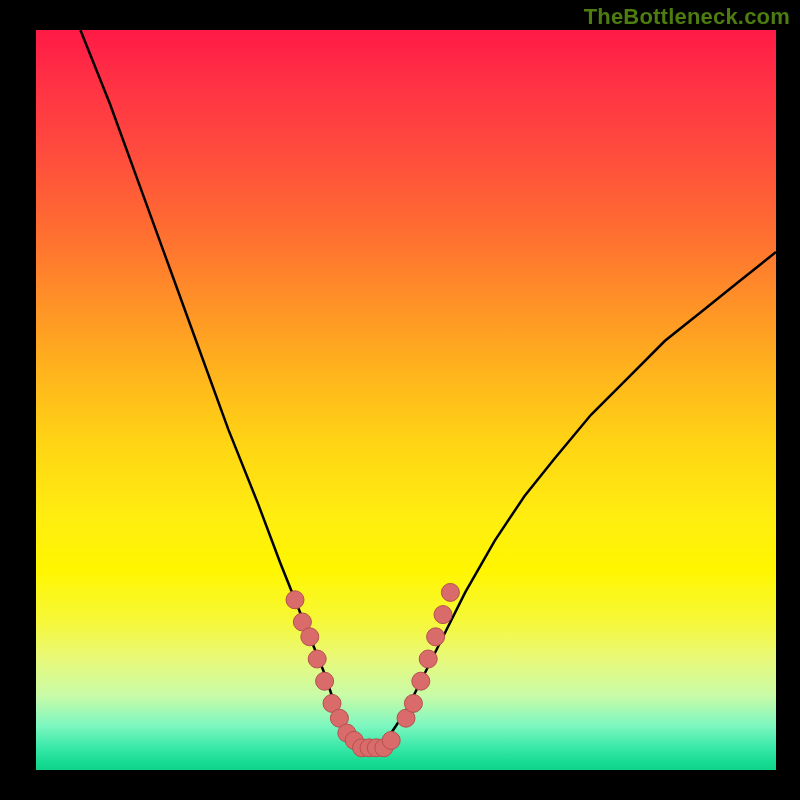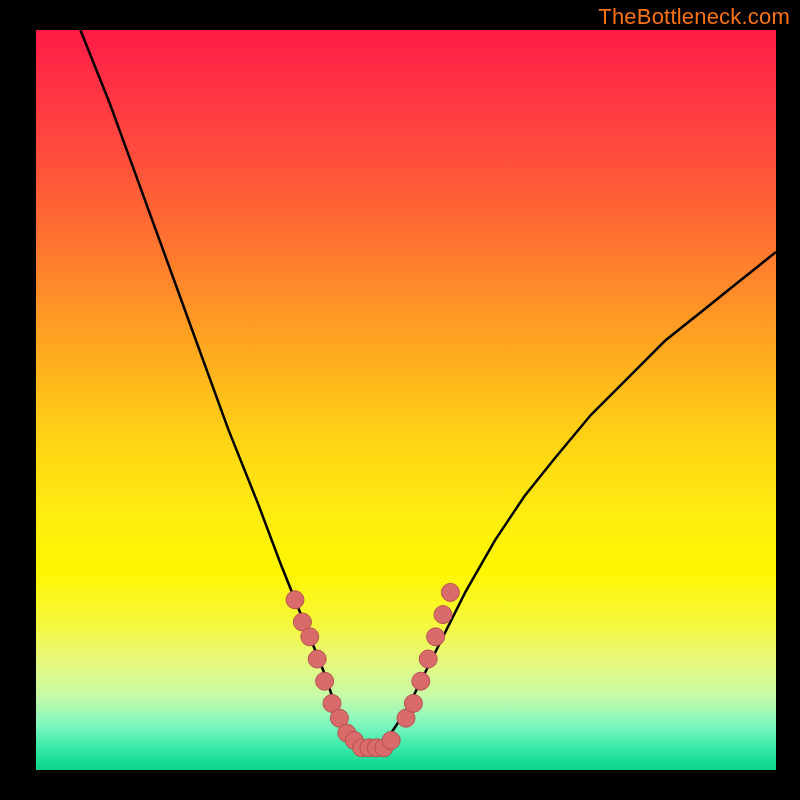--- a/index.html
+++ b/index.html
@@ -16,23 +16,23 @@
     left: 0;
     top: 0;
     width: 800px;
     height: 800px;
     background: #000;
   }
   .watermark {
     position: absolute;
     top: 4px;
     right: 10px;
-    color: #f97316;
+    color: #4d7c0f;
     font-size: 22px;
-    font-weight: 400;
+    font-weight: 700;
     letter-spacing: 0.2px;
     z-index: 50;
   }
   .plot {
     position: absolute;
     left: 36px;
     top: 30px;
     width: 740px;
     height: 740px;
     background: #000;

